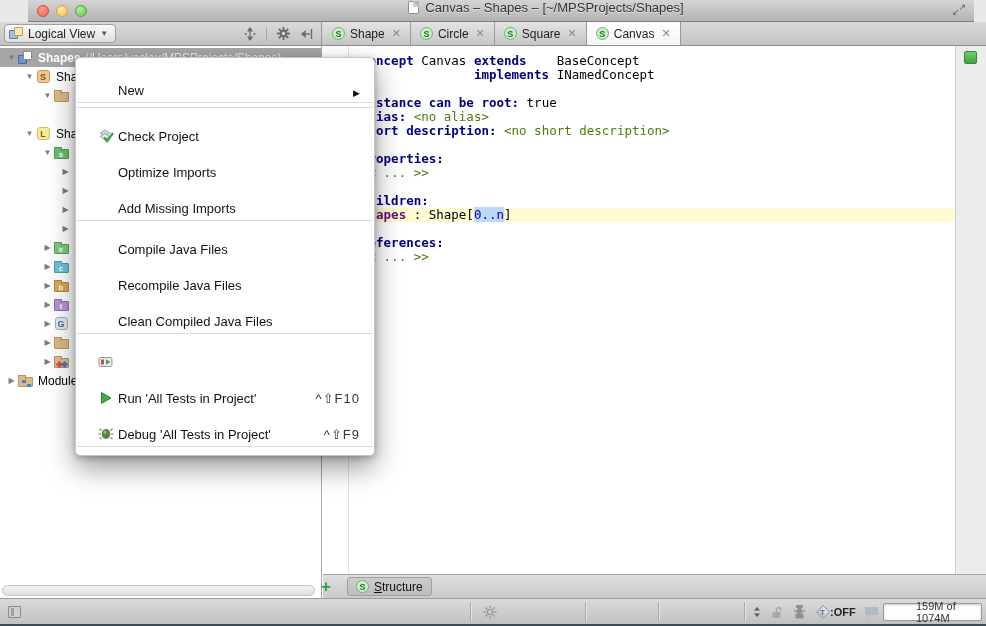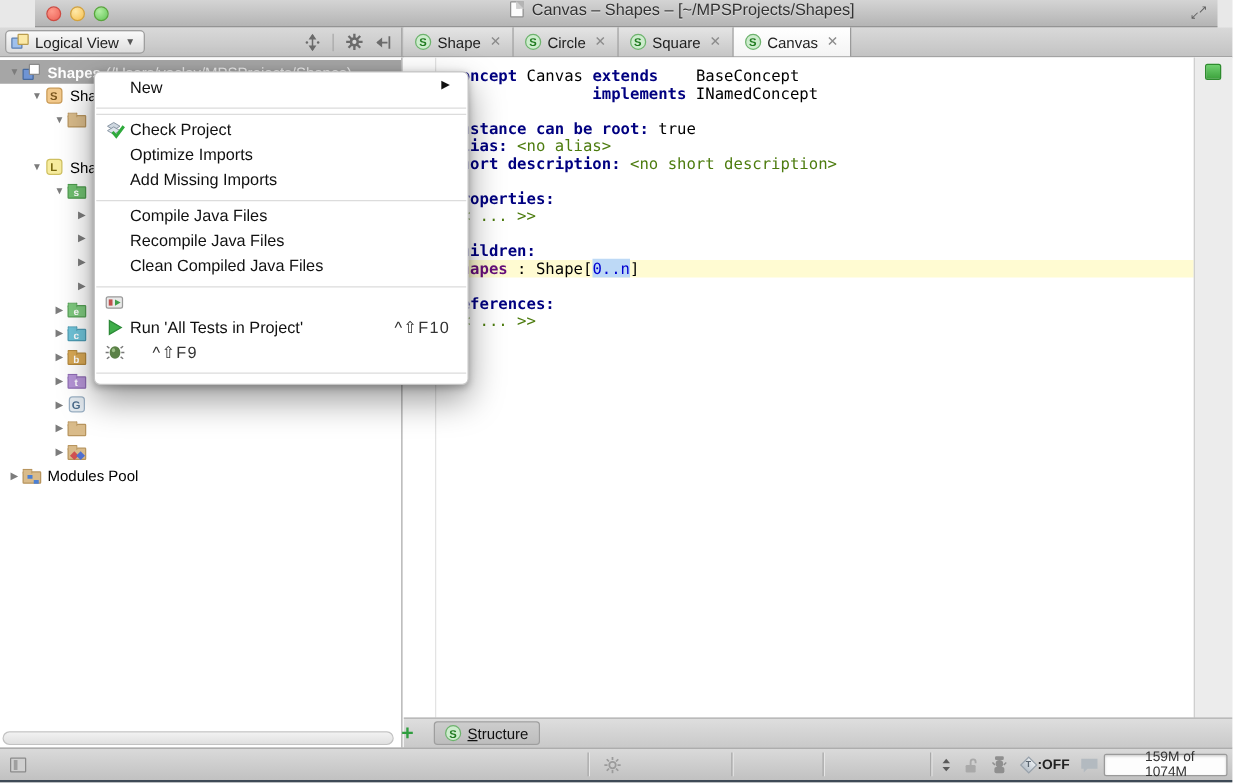--- a/index.html
+++ b/index.html
@@ -120,21 +120,21 @@
     border:1px solid #98a2ac; display:inline-flex; align-items:center; justify-content:center; }
   .tdiamond b { transform:rotate(-45deg); font-size:7px; color:#5a6570; }
   .memory { position:absolute; right:4px; top:4px; width:99px; height:18px; background:#fdfdfd;
     border:1px solid #9a9a9a; border-radius:2px; box-shadow:inset 0 1px 2px rgba(0,0,0,.2);
     font-size:11px; color:#333; display:flex; align-items:center; justify-content:center;padding-left:32px; }
 
   
   .context-menu { position:absolute; left:75px; top:57px; width:300px; background:#fff;
     border:1px solid #c5c5c5; border-radius:5px; box-shadow:0 12px 28px rgba(0,0,0,.4), 0 2px 6px rgba(0,0,0,.25);
     padding:4px 0; z-index:50; }
-  .mi { height:20px; display:flex; align-items:flex-start; padding:0 14px 0 8px; font-size:13px; color:#111; }
+  .mi { height:20px; display:flex; align-items:flex-end; padding:0 14px 0 22px; font-size:13px; color:#111;margin-top:16px; }
   .mi .mi-icon { width:20px; height:16px; flex:none; display:inline-flex; align-items:center; justify-content:flex-start; }
   .mi .mi-label { flex:1; white-space:nowrap; }
   .mi .mi-short { color:#333; margin-left:18px; letter-spacing:1px; }
   .mi .mi-sub { color:#111; font-size:9px; }
   .mi.selected { background:linear-gradient(#4f8ae8,#2263d5); }
   .mi.selected .mi-label { color:#fff; font-weight:bold; }
   .msep { height:1px; background:#dcdcdc; margin:4px 1px; }
 </style>
 </head>
 <body>
@@ -533,17 +533,18 @@
               <line x1="3" y1="8" x2="0.5" y2="8"></line>
               <line x1="3.5" y1="11.5" x2="1.5" y2="13"></line>
               <line x1="12.5" y1="4.5" x2="14.5" y2="3"></line>
               <line x1="13" y1="8" x2="15.5" y2="8"></line>
               <line x1="12.5" y1="11.5" x2="14.5" y2="13"></line>
             </g>
             <ellipse cx="8" cy="8" rx="4.3" ry="5" fill="#5b8147"></ellipse>
             <ellipse cx="6.8" cy="6.2" rx="1.3" ry="1.6" fill="#9dc089"></ellipse>
           </svg>
         </span>
+        <span class="mi-label">Debug 'All Tests in Project'</span>
         <span class="mi-short">^⇧F9</span>
       </div>
       <div class="msep"></div>
     </div>
 </div>
 
 </body></html>

